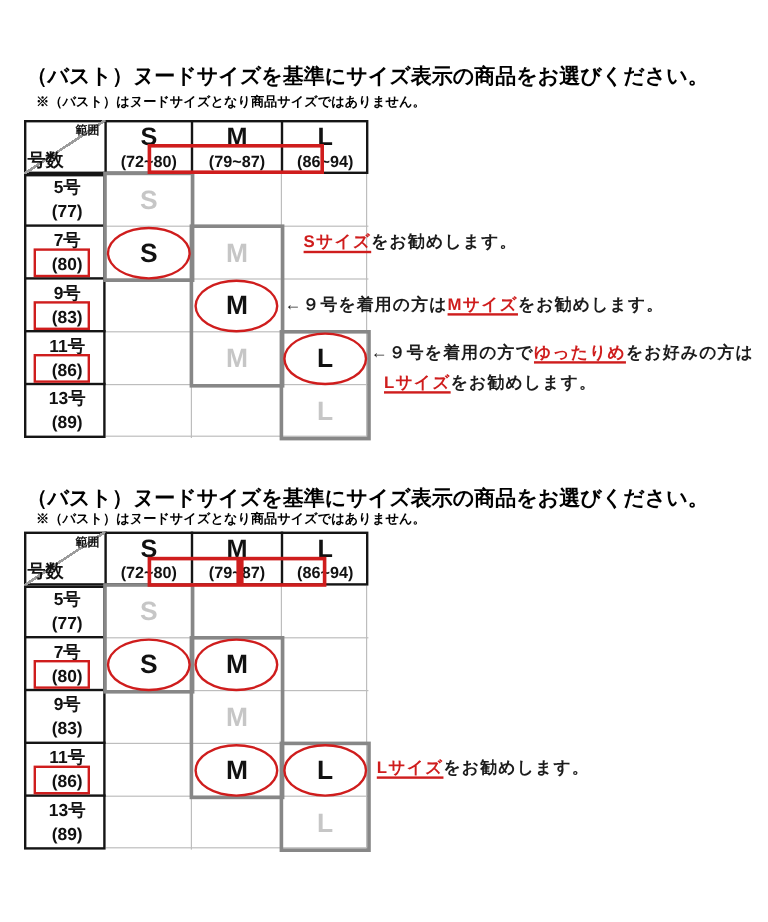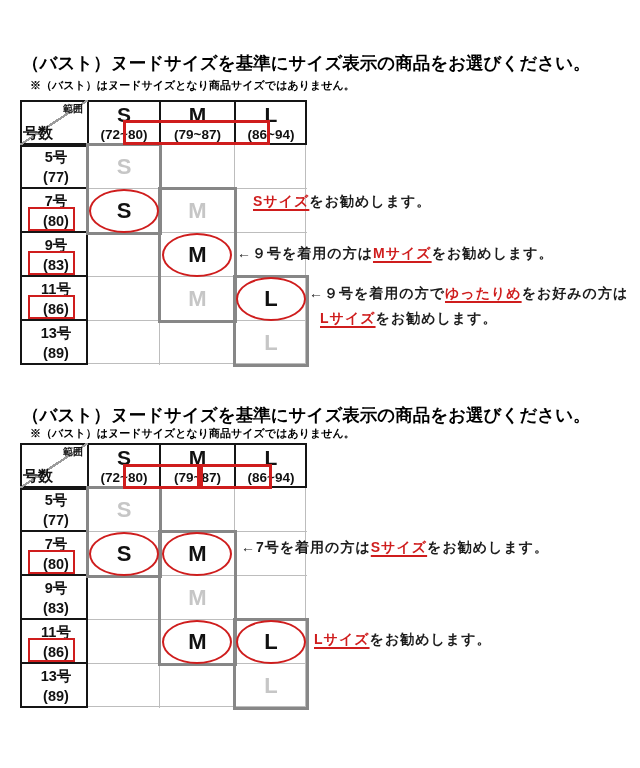--- a/index.html
+++ b/index.html
@@ -205,17 +205,16 @@
   <div class="elip" style="left:142px;top:89px"></div>
   <div class="elip" style="left:142px;top:177px"></div>
   <div class="elip" style="left:216px;top:177px"></div>
   <div class="redrect" style="left:103px;top:21px;width:77px;height:25px"></div>
   <div class="redrect" style="left:180px;top:21px;width:72px;height:25px"></div>
   <div class="rbox" style="top:107px"></div>
   <div class="rbox" style="top:195px"></div>
 </div>
 
 <div class="ann lh22" style="left:241px;top:536px">
-  <div class="ln"><span>←7号を着用の方は</span><span class="red">Sサイズ</span><span>をお勧めします。</span></div>
 </div>
 <div class="ann lh23" style="left:307px;top:628px">
   <div class="ln" style="padding-left:7px"><span class="red">Lサイズ</span><span>をお勧めします。</span></div>
 </div>
 
 </body></html>

